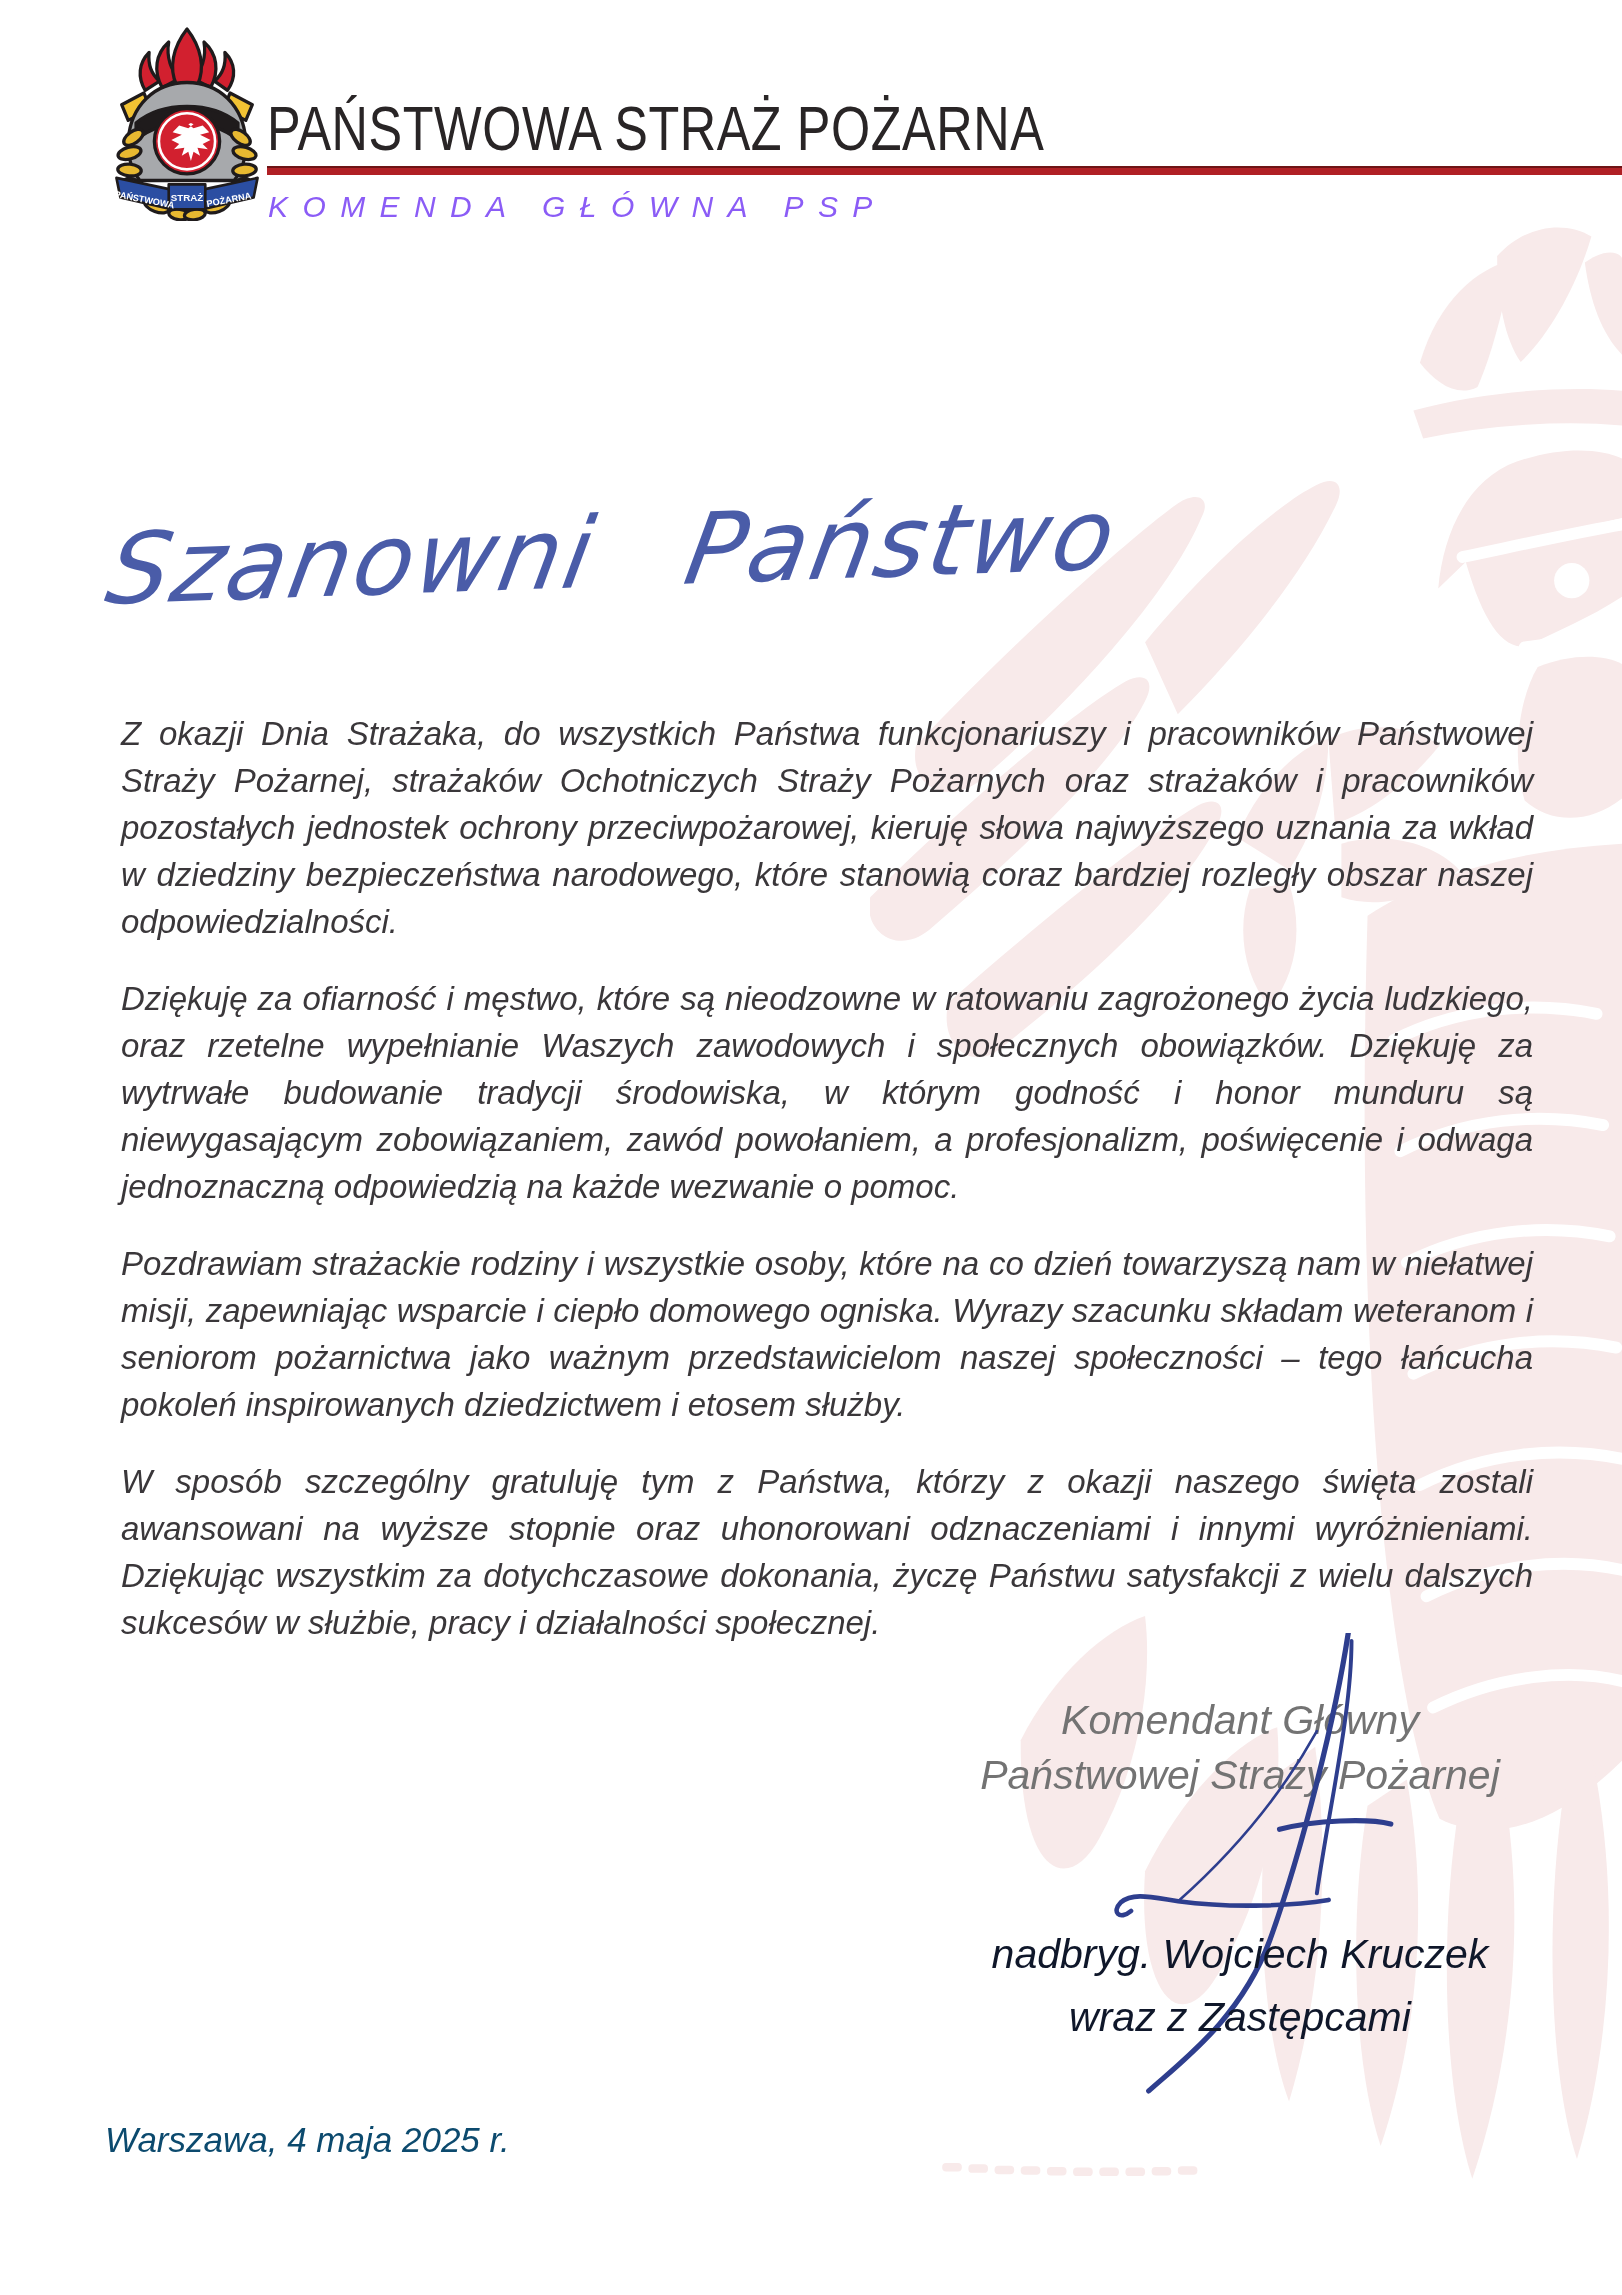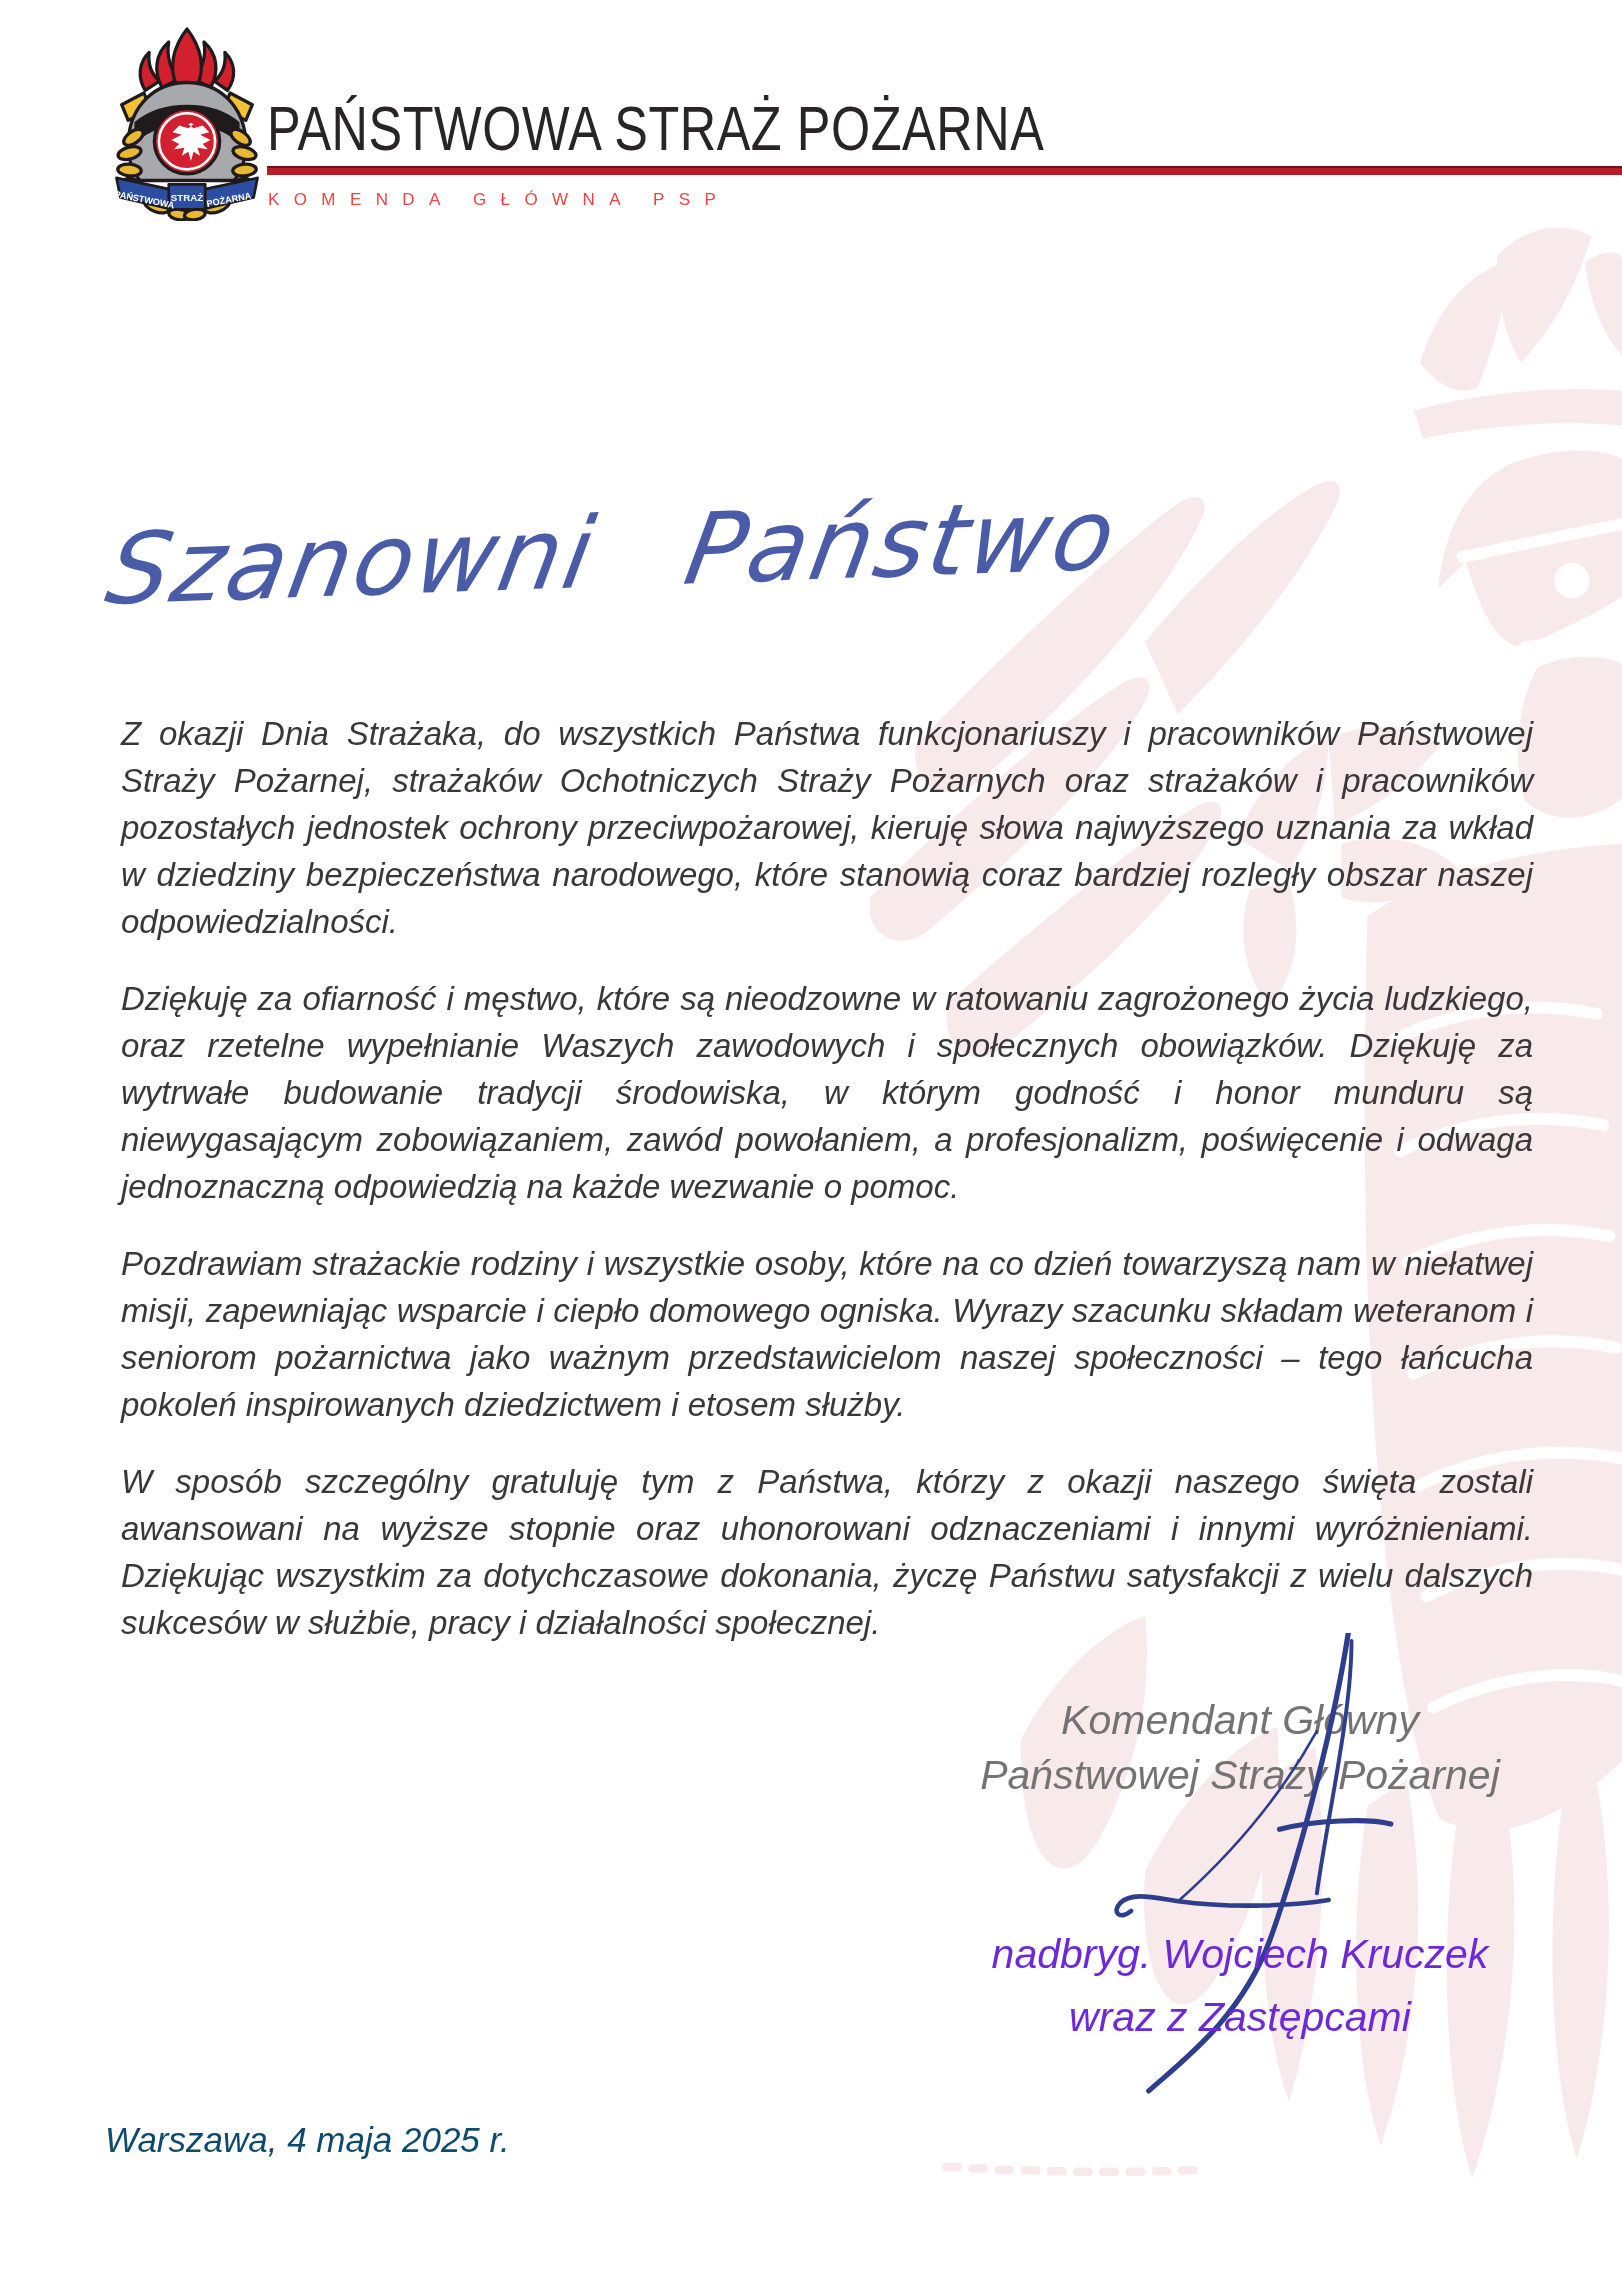--- a/index.html
+++ b/index.html
@@ -20,21 +20,21 @@
     font-size:63px;line-height:1;white-space:nowrap;
     color:#292526;letter-spacing:0.7px;
     transform:scaleX(0.80);transform-origin:0 50%;
   }
   .header-rule{
     position:absolute;left:267px;right:0;top:166px;height:6.5px;z-index:2;
     background:#b02025;border-top:2px solid #6e1416;
   }
   .brand-subtitle{
     position:absolute;left:268px;top:190px;z-index:2;
-    font-size:17px;letter-spacing:14.4px;color:#ef4444;white-space:nowrap;
+    font-size:30px;letter-spacing:14.4px;color:#8b5cf6;white-space:nowrap;font-style:italic;
   }
   
   .greeting{
     position:absolute;left:99px;top:517px;z-index:2;
     font-family:"DejaVu Sans", sans-serif;
     font-style:italic;font-size:98px;line-height:1.1;
     color:#4a5ca8;letter-spacing:2.6px;word-spacing:59px;white-space:nowrap;
     transform:rotate(-2deg) skewX(-12deg);transform-origin:0 100%;
   }
   
@@ -44,21 +44,21 @@
     text-align:justify;color:#3a373a;margin-left:16px;
   }
   .letter p{margin:0 0 30px 0;}
   
   .sig-titles{
     position:absolute;left:929px;top:1693px;width:622px;z-index:2;
     text-align:center;font-style:italic;font-size:41px;line-height:55px;color:#737373;
   }
   .sig-names{
     position:absolute;left:929px;top:1923px;width:622px;z-index:3;
-    text-align:center;font-style:italic;font-size:41px;line-height:63px;color:#6d28d9;
+    text-align:center;font-style:italic;font-size:41px;line-height:63px;color:#0f172a;
   }
   .autograph{position:absolute;left:1021px;top:1633px;width:419px;height:471px;z-index:2;}
   
   .date-line{
     position:absolute;left:105px;top:2120px;z-index:2;
     font-style:italic;font-size:35px;color:#0c4a6e;
   }
 </style>
 </head>
 <body>

